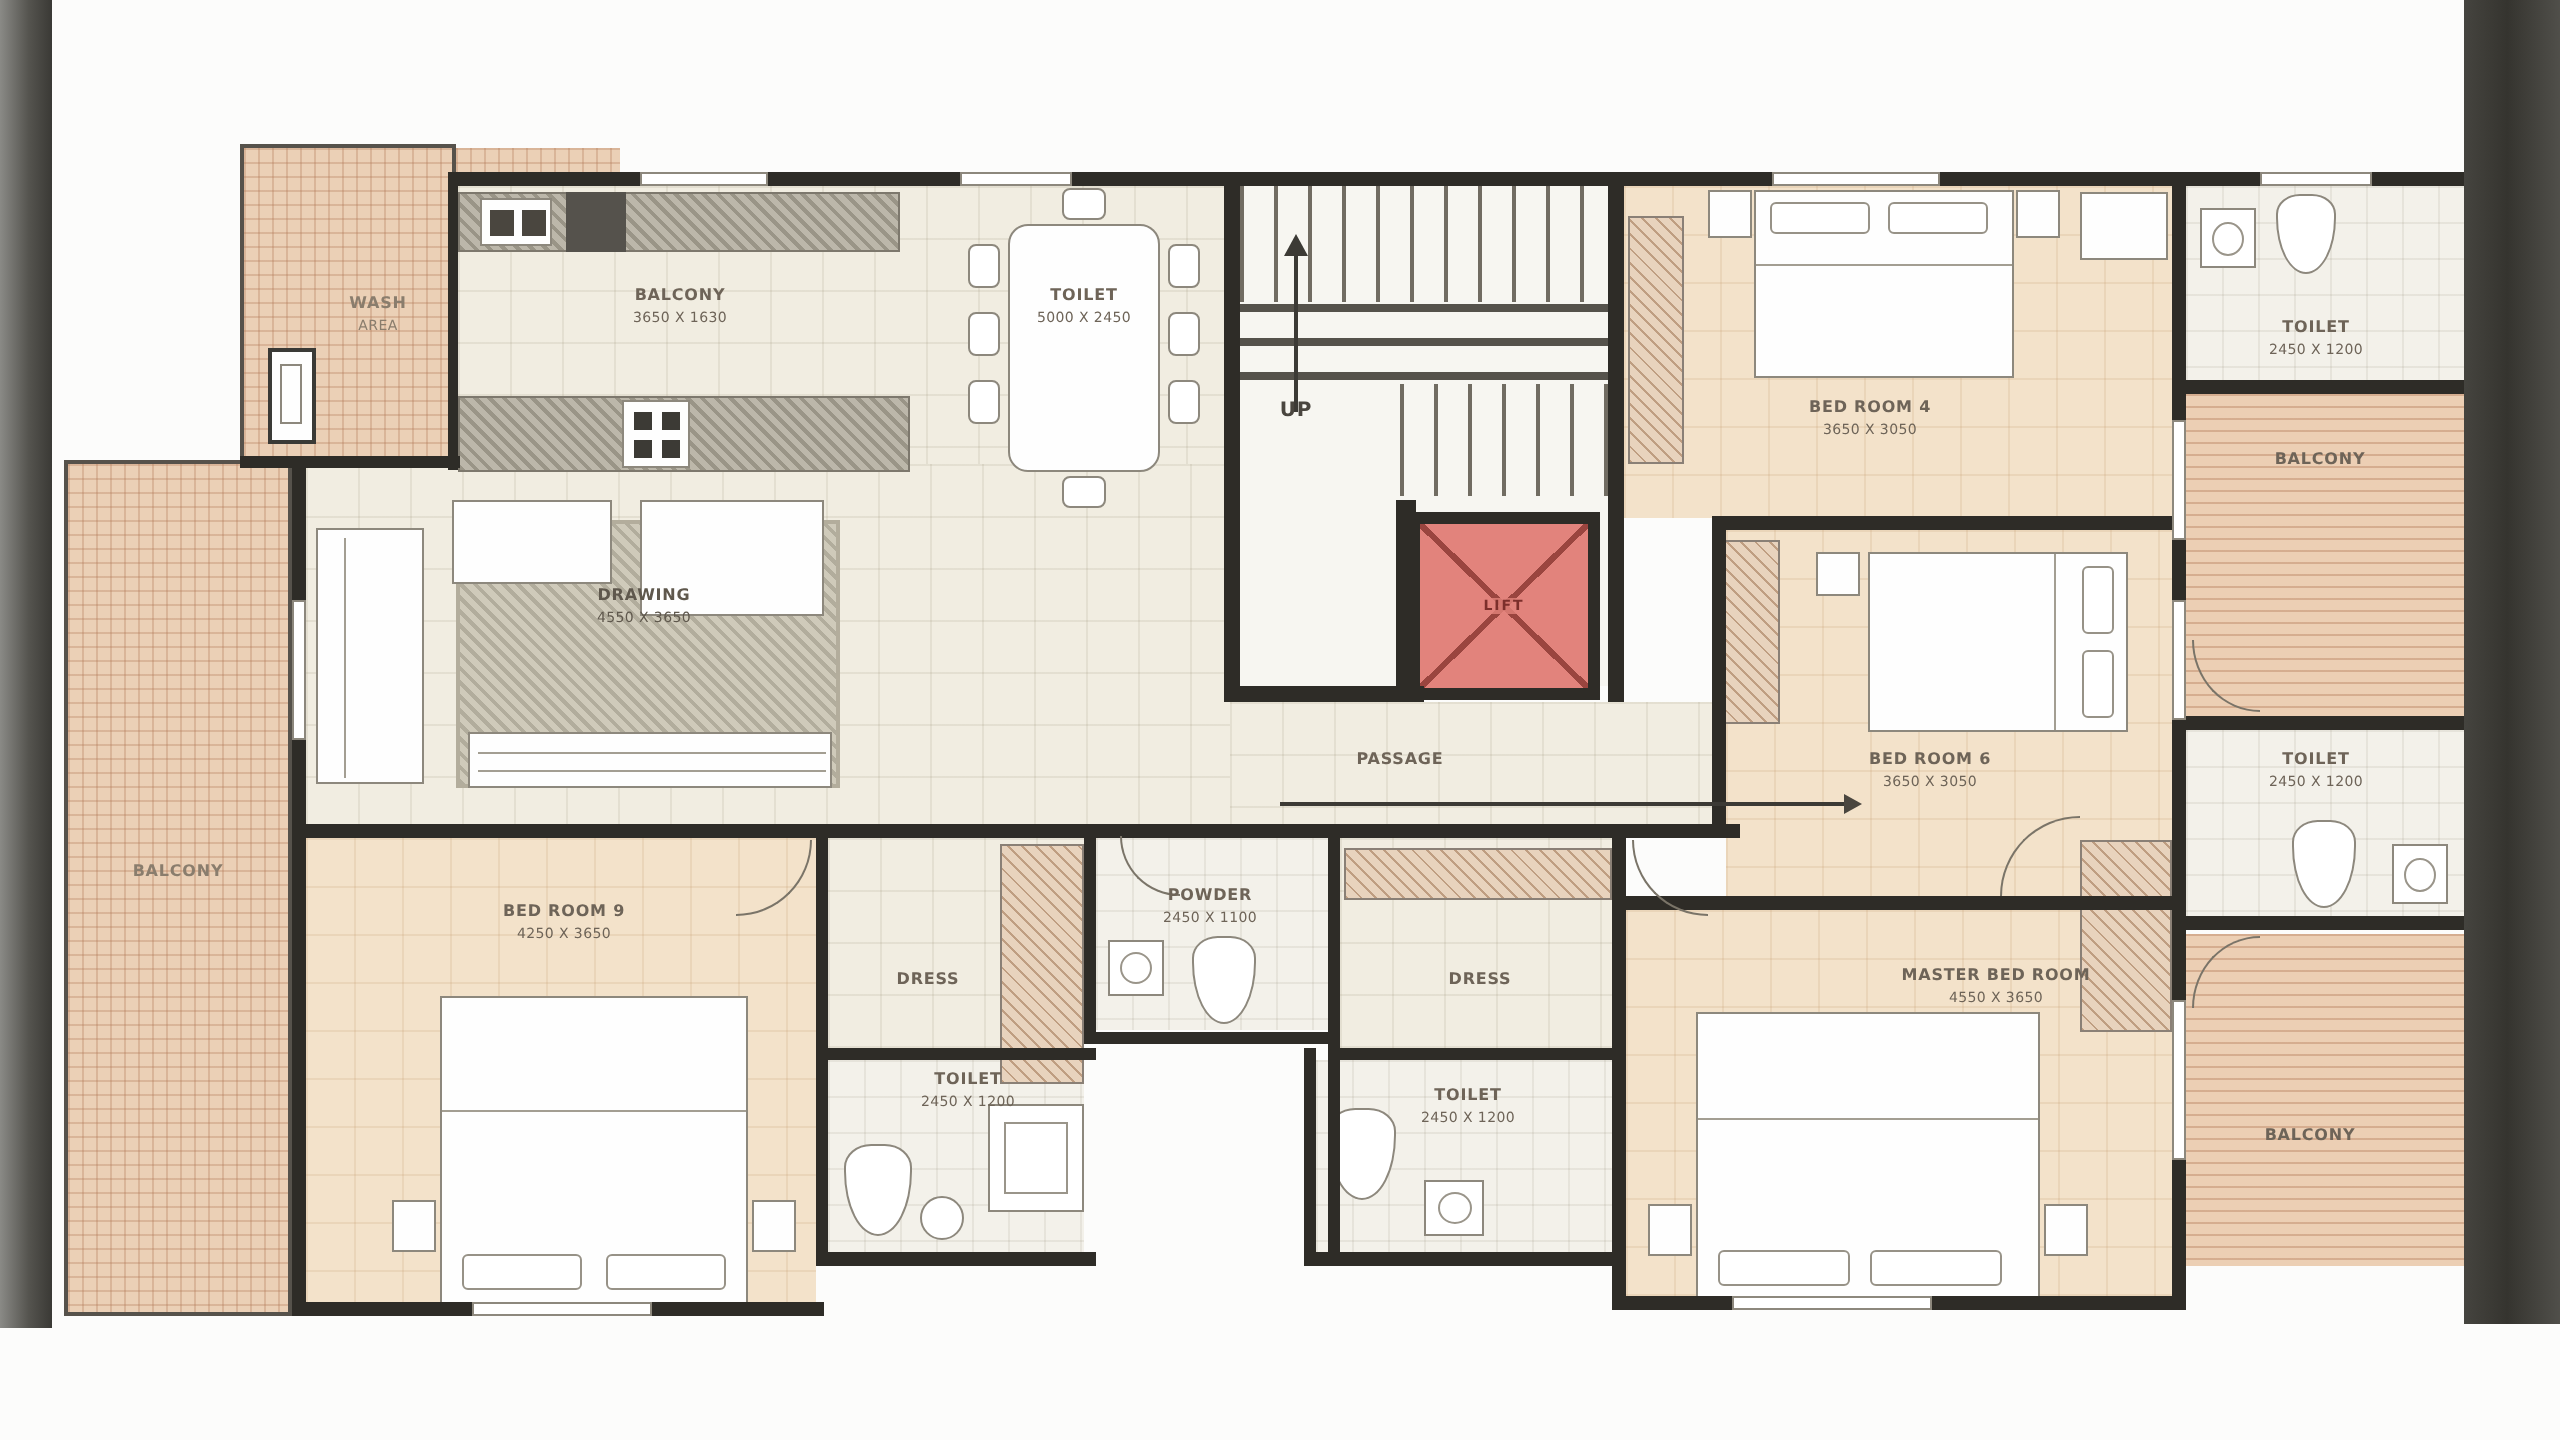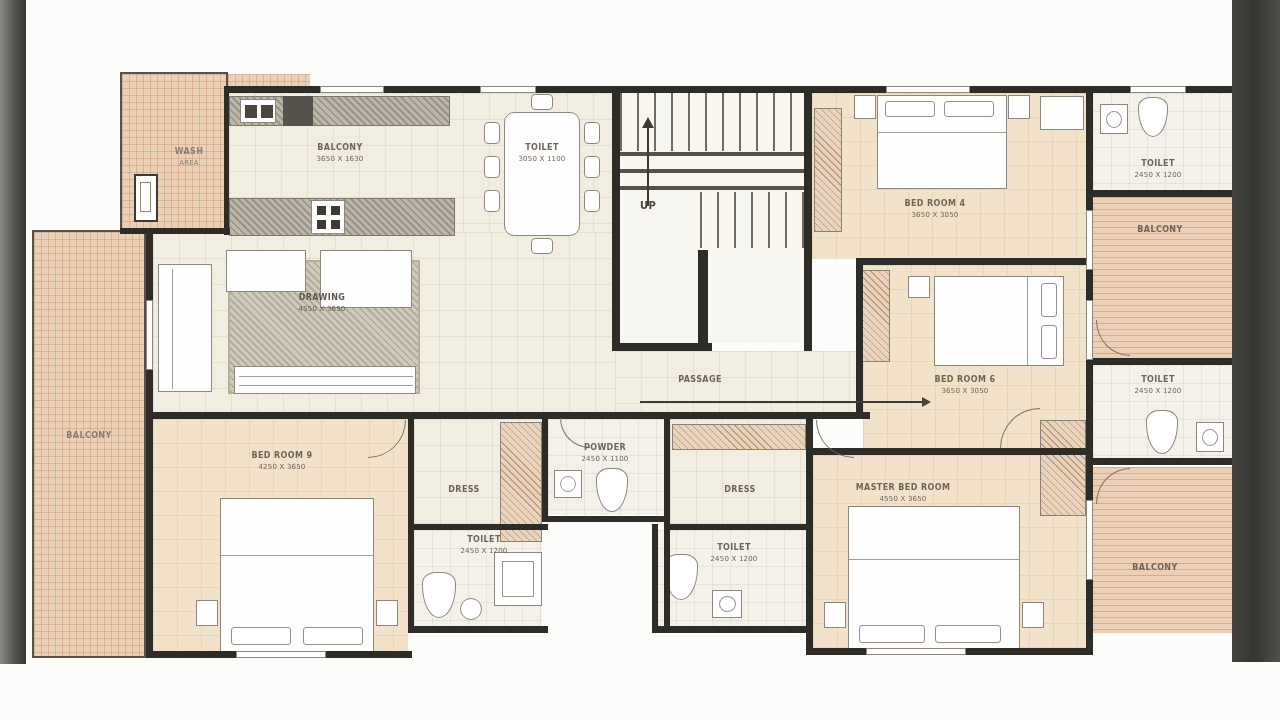--- a/index.html
+++ b/index.html
@@ -131,20 +131,23 @@
   </div>
 
   <div class="a treads" style="left:620px;top:93px;width:185px;height:58px;"></div>
   <div class="a wall2" style="left:620px;top:152px;width:185px;height:4px;"></div>
   <div class="a wall2" style="left:620px;top:169px;width:185px;height:4px;"></div>
   <div class="a wall2" style="left:620px;top:186px;width:185px;height:4px;"></div>
   <div class="a treads" style="left:700px;top:192px;width:105px;height:56px;"></div>
   <div class="a arrowline" style="left:647px;top:128px;width:2px;height:78px;"></div>
   <div class="a tri-up" style="left:642px;top:117px;"></div>
   <div class="a wall" style="left:698px;top:250px;width:10px;height:96px;"></div>
+  <div class="a liftbox" style="left:704px;top:256px;width:96px;height:94px;">
+    <span class="lift-txt">LIFT</span>
+  </div>
 
   <div class="a fur" style="left:854px;top:95px;width:22px;height:24px;"></div>
   <div class="a fur" style="left:1008px;top:95px;width:22px;height:24px;"></div>
   <div class="a fur" style="left:877px;top:95px;width:130px;height:94px;">
     <div class="a pil" style="left:7px;top:5px;width:50px;height:16px;"></div>
     <div class="a pil" style="left:66px;top:5px;width:50px;height:16px;"></div>
     <div class="a fold-h" style="left:0;top:36px;width:128px;height:1px;"></div>
   </div>
   <div class="a fur" style="left:1040px;top:96px;width:44px;height:34px;"></div>
 
@@ -247,21 +250,21 @@
   <div class="a lbl lbl-lite" style="left:150px;top:146px;width:78px;">
     <div class="l1">WASH</div>
     <div class="l2">AREA</div>
   </div>
   <div class="a lbl" style="left:280px;top:142px;width:120px;">
     <div class="l1">BALCONY</div>
     <div class="l2">3650 X 1630</div>
   </div>
   <div class="a lbl" style="left:490px;top:142px;width:104px;">
     <div class="l1">TOILET</div>
-    <div class="l2">3050 X 1100</div>
+    <div class="l2">5000 X 2450</div>
   </div>
   <div class="a lbl" style="left:632px;top:198px;width:32px;font-size:10px;color:#4a463f;">
     <div class="l1">UP</div>
   </div>
   <div class="a lbl" style="left:252px;top:292px;width:140px;color:#5f584d;">
     <div class="l1">DRAWING</div>
     <div class="l2">4550 X 3650</div>
   </div>
   <div class="a lbl" style="left:640px;top:374px;width:120px;">
     <div class="l1">PASSAGE</div>
@@ -278,21 +281,21 @@
     <div class="l1">BALCONY</div>
   </div>
   <div class="a lbl" style="left:895px;top:374px;width:140px;">
     <div class="l1">BED ROOM 6</div>
     <div class="l2">3650 X 3050</div>
   </div>
   <div class="a lbl" style="left:1108px;top:374px;width:100px;">
     <div class="l1">TOILET</div>
     <div class="l2">2450 X 1200</div>
   </div>
-  <div class="a lbl" style="left:833px;top:482px;width:140px;text-align:center;">
+  <div class="a lbl" style="left:928px;top:482px;width:140px;text-align:center;">
     <div class="l1">MASTER BED ROOM</div>
     <div class="l2">4550 X 3650</div>
   </div>
   <div class="a lbl" style="left:1105px;top:562px;width:100px;">
     <div class="l1">BALCONY</div>
   </div>
   <div class="a lbl" style="left:212px;top:450px;width:140px;">
     <div class="l1">BED ROOM 9</div>
     <div class="l2">4250 X 3650</div>
   </div>

